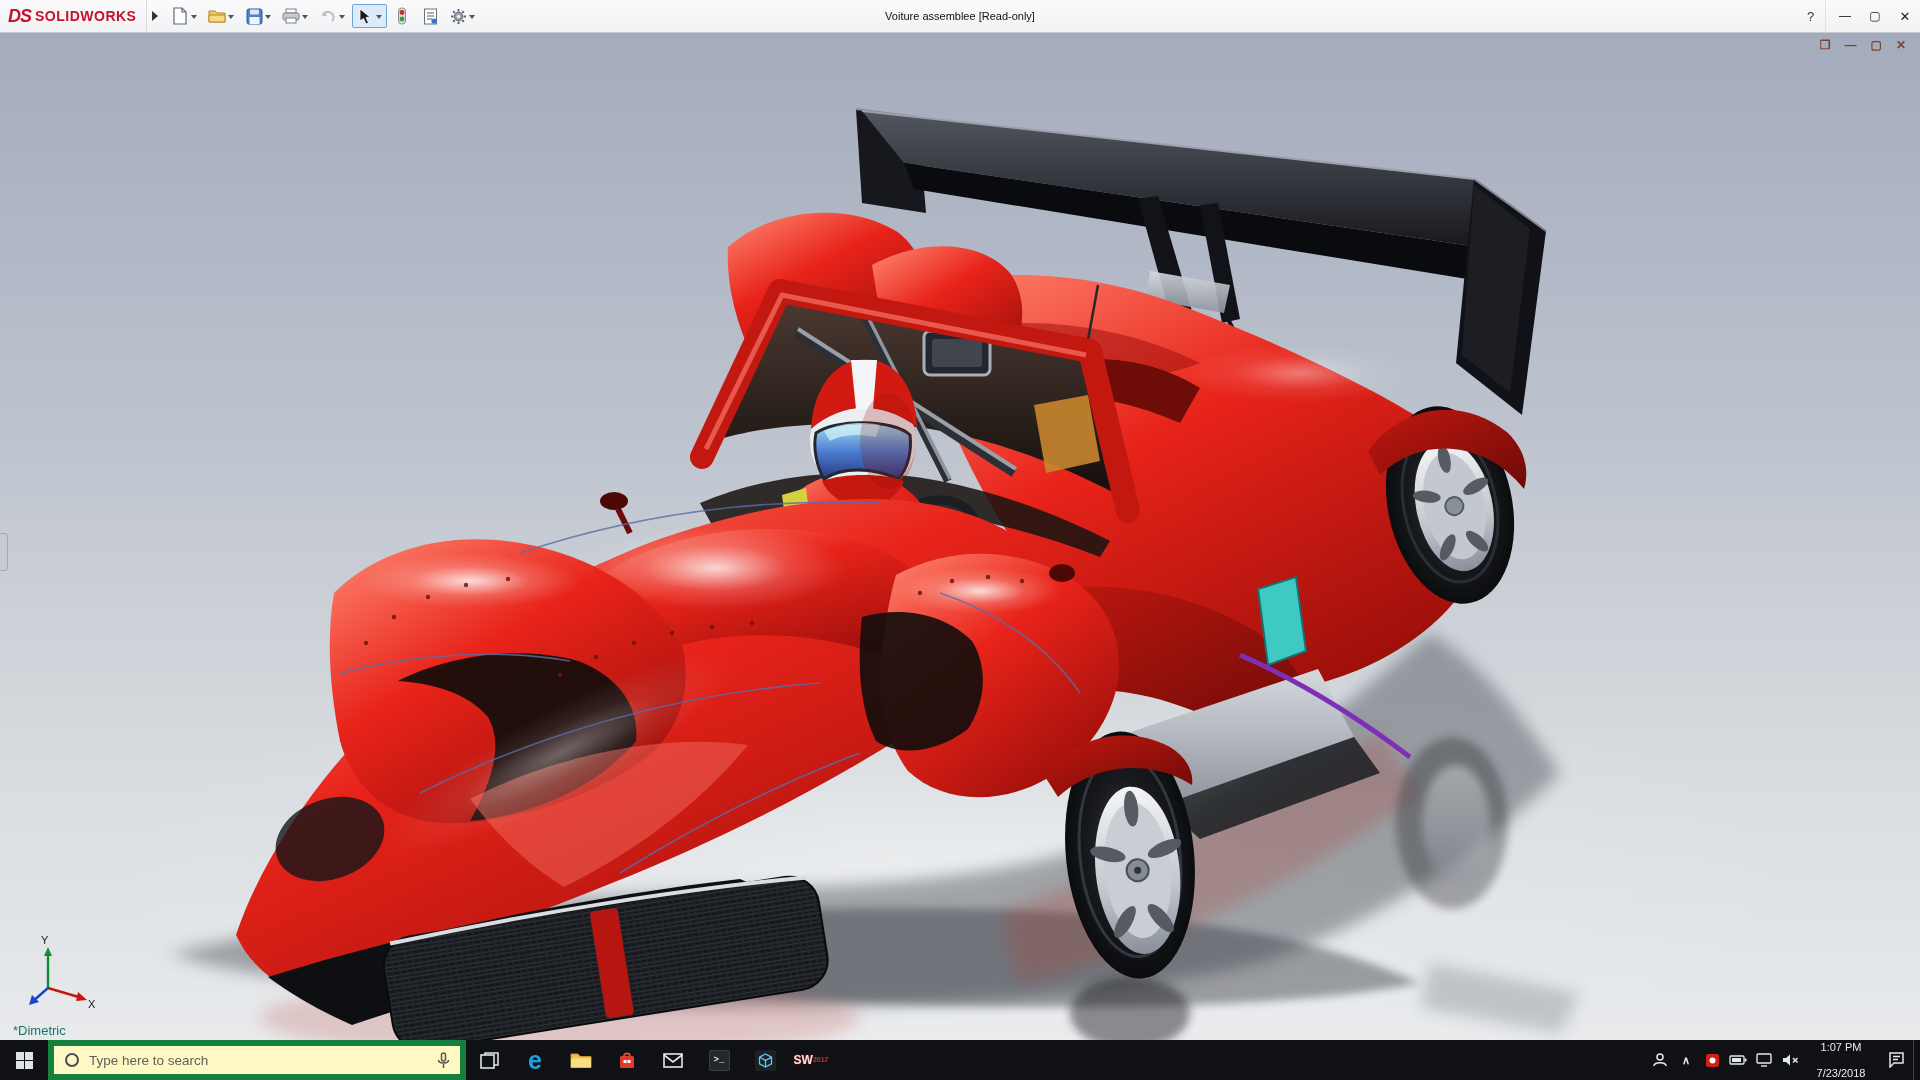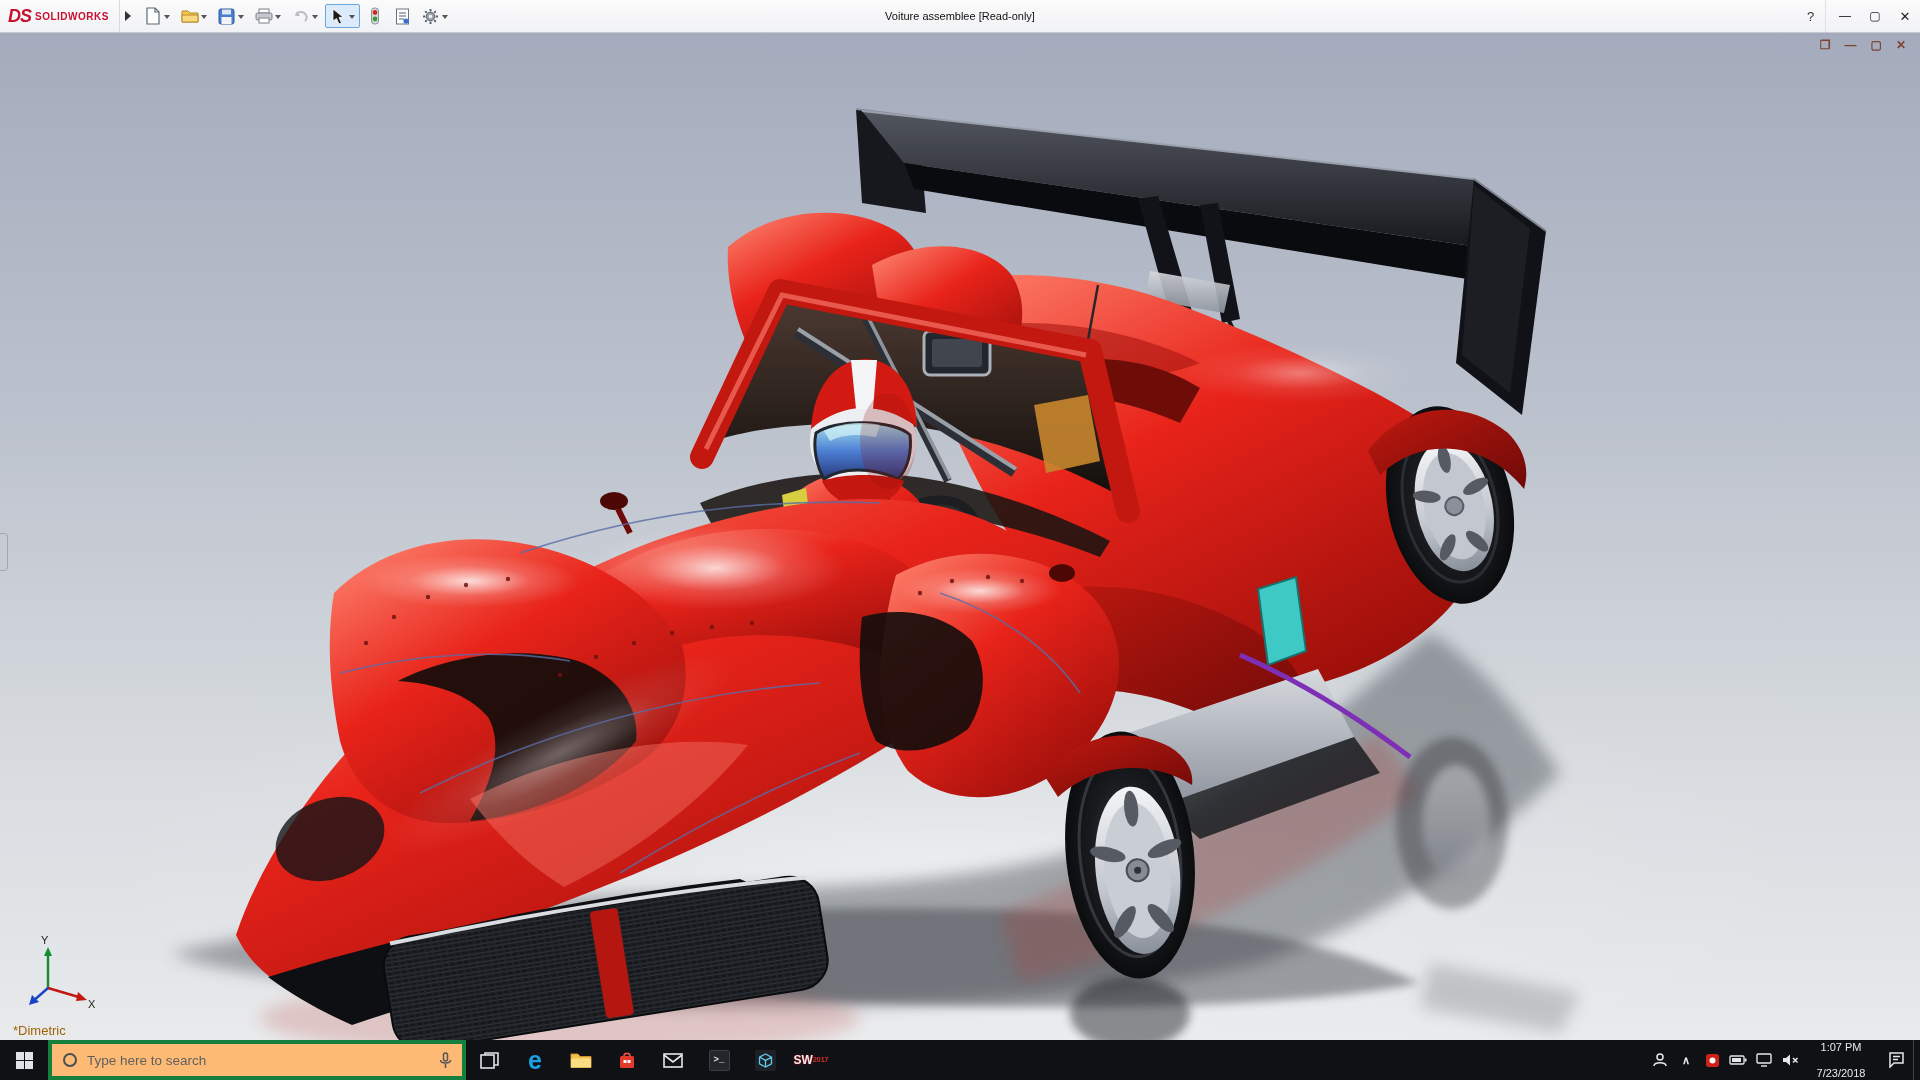--- a/index.html
+++ b/index.html
@@ -3,46 +3,46 @@
 <meta charset="utf-8">
 <style>
   *{margin:0;padding:0;box-sizing:border-box}
   html,body{width:1920px;height:1080px;overflow:hidden;font-family:"Liberation Sans",sans-serif;background:#000}
   .screen{position:relative;width:1920px;height:1080px;background:#e6e8ec;overflow:hidden}
 
   
   .titlebar{position:absolute;top:0;left:0;width:1920px;height:33px;background:linear-gradient(#fbfbfc,#f1f2f4);border-bottom:1px solid #c6cad0;display:flex;align-items:center;z-index:30}
   .logo{display:flex;align-items:baseline;padding:0 10px 0 8px;border-right:1px solid #d8dadd;height:100%;align-items:center}
   .logo .ds{font-style:italic;font-weight:bold;color:#c8102e;font-size:18px;margin-right:4px;letter-spacing:-1px}
-  .logo .wordmark{font-weight:bold;color:#c8102e;font-size:10px;letter-spacing:.5px}
+  .logo .wordmark{font-weight:bold;color:#c8102e;font-size:14px;letter-spacing:.5px}
   .expand{display:flex;align-items:center;padding:0 8px 0 4px;cursor:pointer}
   .tools{display:flex;align-items:center;gap:2px}
   .toolwrap{display:flex;align-items:center;padding:2px 3px;border-radius:2px}
   .toolwrap.active{background:#dcebfa;border:1px solid #6ea4dc;padding:1px 2px}
   .tool{width:20px;height:20px;display:flex;align-items:center;justify-content:center}
   .dd{width:0;height:0;border-left:3.5px solid transparent;border-right:3.5px solid transparent;border-top:4px solid #555;margin:2px 2px 0 1px}
   .tb-title{position:absolute;left:50%;transform:translateX(-50%);font-size:11px;color:#111;white-space:nowrap}
   .tb-right{margin-left:auto;display:flex;align-items:center;height:100%}
   .winbtn{width:30px;height:100%;display:flex;align-items:center;justify-content:center;font-size:12px;color:#222;cursor:pointer}
   .winbtn.help{font-size:13px;color:#333;border-right:1px solid #e0e2e5;margin-right:4px}
   .winbtn.close{font-size:13px}
 
   
   .viewport{position:absolute;top:33px;left:0;width:1920px;height:1007px;overflow:hidden}
   .scene{display:block}
   .doc-controls{position:absolute;top:5px;right:14px;display:flex;gap:14px;z-index:5}
   .doc-controls span{font-size:12px;font-weight:bold;color:#7e4433;line-height:14px;cursor:pointer}
   .left-tab{position:absolute;left:0;top:500px;width:8px;height:38px;background:#c7cbd2;border:1px solid #9aa0a8;border-left:none;border-radius:0 4px 4px 0;cursor:pointer;opacity:.8}
-  .view-label{position:absolute;left:13px;bottom:2px;font-size:13px;color:#a16207}
+  .view-label{position:absolute;left:13px;bottom:2px;font-size:13px;color:#0f766e}
   .triad{position:absolute;left:18px;bottom:22px;width:84px;height:84px}
 
   
   .taskbar{position:absolute;bottom:0;left:0;width:1920px;height:40px;background:#101114;display:flex;align-items:center;z-index:40;color:#e8eaed}
   .tb-btn{width:48px;height:40px;display:flex;align-items:center;justify-content:center;cursor:pointer;flex:0 0 auto}
-  .searchbox{width:418px;height:40px;background:#fdba74;border:4px solid #15803d;display:flex;align-items:center;padding:0 10px;gap:9px;flex:0 0 auto}
+  .searchbox{width:418px;height:40px;background:#fef9c3;border:6px solid #15803d;display:flex;align-items:center;padding:0 10px;gap:9px;flex:0 0 auto}
   .searchbox input{flex:1;border:none;outline:none;font-size:13.5px;color:#444;background:transparent;font-family:"Liberation Sans",sans-serif}
   .searchbox input::placeholder{color:#606060;opacity:1}
   .appicons{display:flex;align-items:center;flex:0 0 auto}
   .app{width:46px;height:40px;display:flex;align-items:center;justify-content:center;cursor:pointer;position:relative}
   .edge-e{font-size:25px;font-weight:bold;color:#1ba1e2;line-height:25px}
   .cmdtile{width:21px;height:21px;background:#23262b;border:1px solid #3a3e44;border-radius:2px;color:#dfe3e8;font-family:"Liberation Mono",monospace;font-size:9px;font-weight:bold;display:flex;align-items:center;justify-content:center}
   .cubetile{width:21px;height:21px;background:#1d2127;border-radius:2px;display:flex;align-items:center;justify-content:center}
   .swtile{display:flex;flex-direction:row;align-items:center;line-height:10px}
   .swtile .sw{color:#e8eaee;font-weight:bold;font-size:12px;text-shadow:0 0 2px #c00}
   .swtile .yr{color:#e03028;font-size:7px;font-weight:bold}

